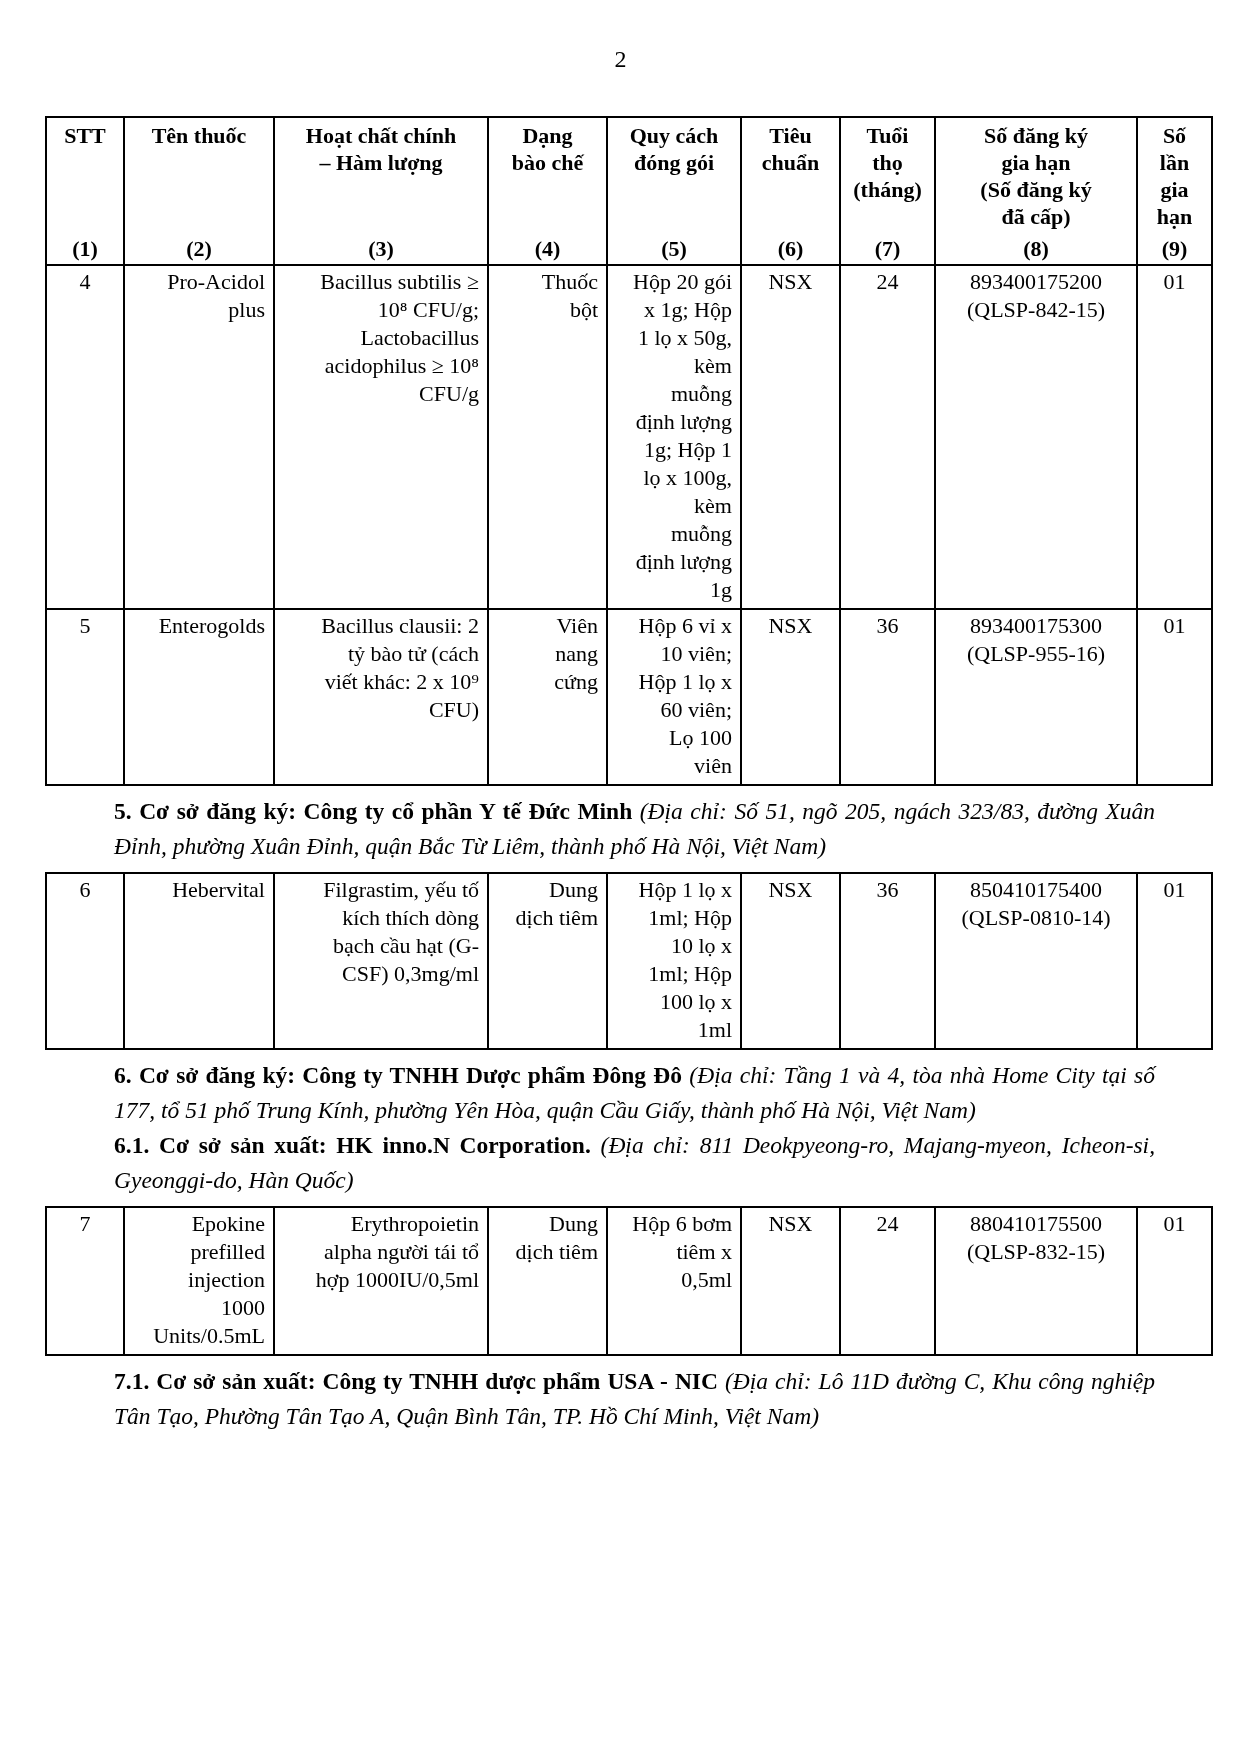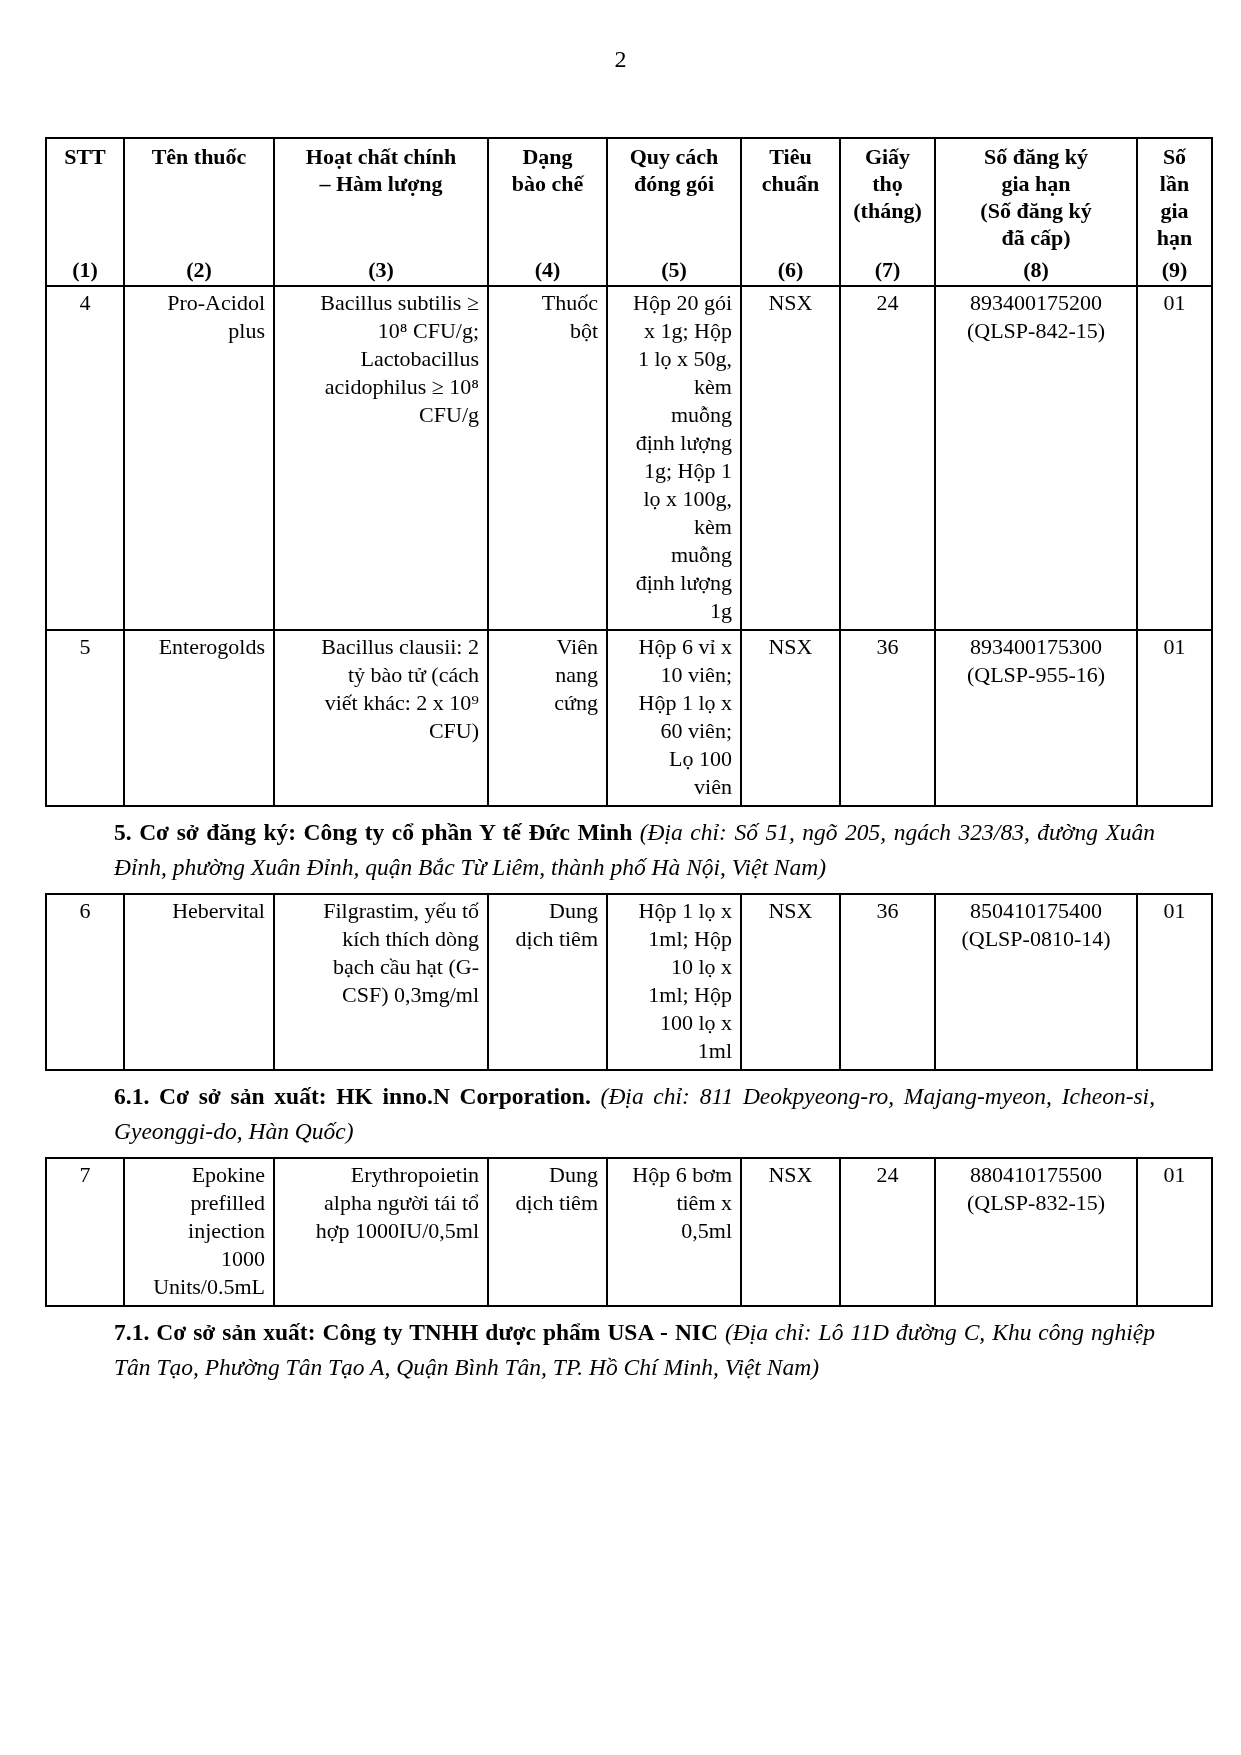--- a/index.html
+++ b/index.html
@@ -19,21 +19,21 @@
     line-height:26px;
   }
   .doc { margin-left:45px; width:1166px; }
   table.drugs {
     border-collapse:collapse;
     table-layout:fixed;
     width:1166px;
     font-size:22px;
     line-height:28px;
   }
-  table.t-first { margin-top:65px;padding-left:28px; }
+  table.t-first { margin-top:44px;padding-left:28px; }
   table.t-mid { margin-top:8px; }
   table.drugs th, table.drugs td {
     border:2px solid #000;
     vertical-align:top;
     padding:2px 8px 4px 8px;
   }
   table.drugs th {
     position:relative;
     height:148px;
     font-weight:bold;
@@ -103,21 +103,21 @@
               <span class="hl">Quy cách
 đóng gói</span>
               <span class="hn">(5)</span>
             </th>
         <th>
               <span class="hl">Tiêu
 chuẩn</span>
               <span class="hn">(6)</span>
             </th>
         <th>
-              <span class="hl">Giấy
+              <span class="hl">Tuổi
 thọ
 (tháng)</span>
               <span class="hn">(7)</span>
             </th>
         <th>
               <span class="hl">Số đăng ký
 gia hạn
 (Số đăng ký
 đã cấp)</span>
               <span class="hn">(8)</span>
@@ -219,20 +219,21 @@
         <td class="c-center pre">NSX</td>
         <td class="c-center pre">36</td>
         <td class="c-center pre">850410175400
 (QLSP-0810-14)</td>
         <td class="c-center pre">01</td>
       </tr>
     </tbody>
       </table>
 
     <div class="secgroup">
+      <div class="sec"><b>6. Cơ sở đăng ký: Công ty TNHH Dược phẩm Đông Đô</b><i> (Địa chỉ: Tầng 1 và 4, tòa nhà Home City tại số 177, tổ 51 phố Trung Kính, phường Yên Hòa, quận Cầu Giấy, thành phố Hà Nội, Việt Nam)</i></div>
       <div class="sec"><b>6.1. Cơ sở sản xuất: HK inno.N Corporation.</b><i> (Địa chỉ: 811 Deokpyeong-ro, Majang-myeon, Icheon-si, Gyeonggi-do, Hàn Quốc)</i></div>
     </div>
 
     <table class="drugs t-mid">
       <colgroup>
         <col style="width:78px">
           <col style="width:150px">
           <col style="width:214px">
         <col style="width:119px">
           <col style="width:134px">

